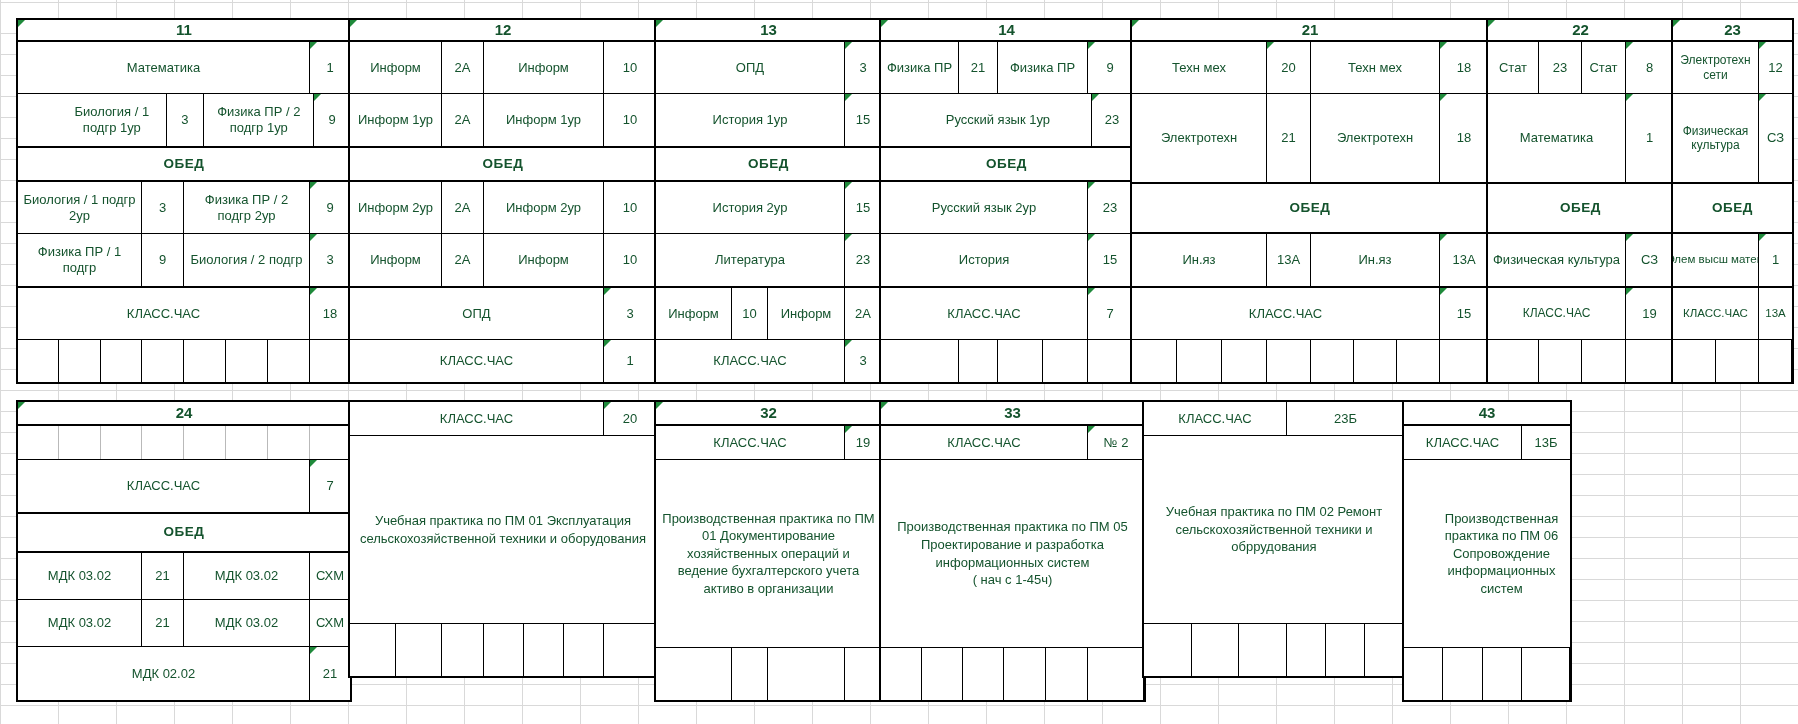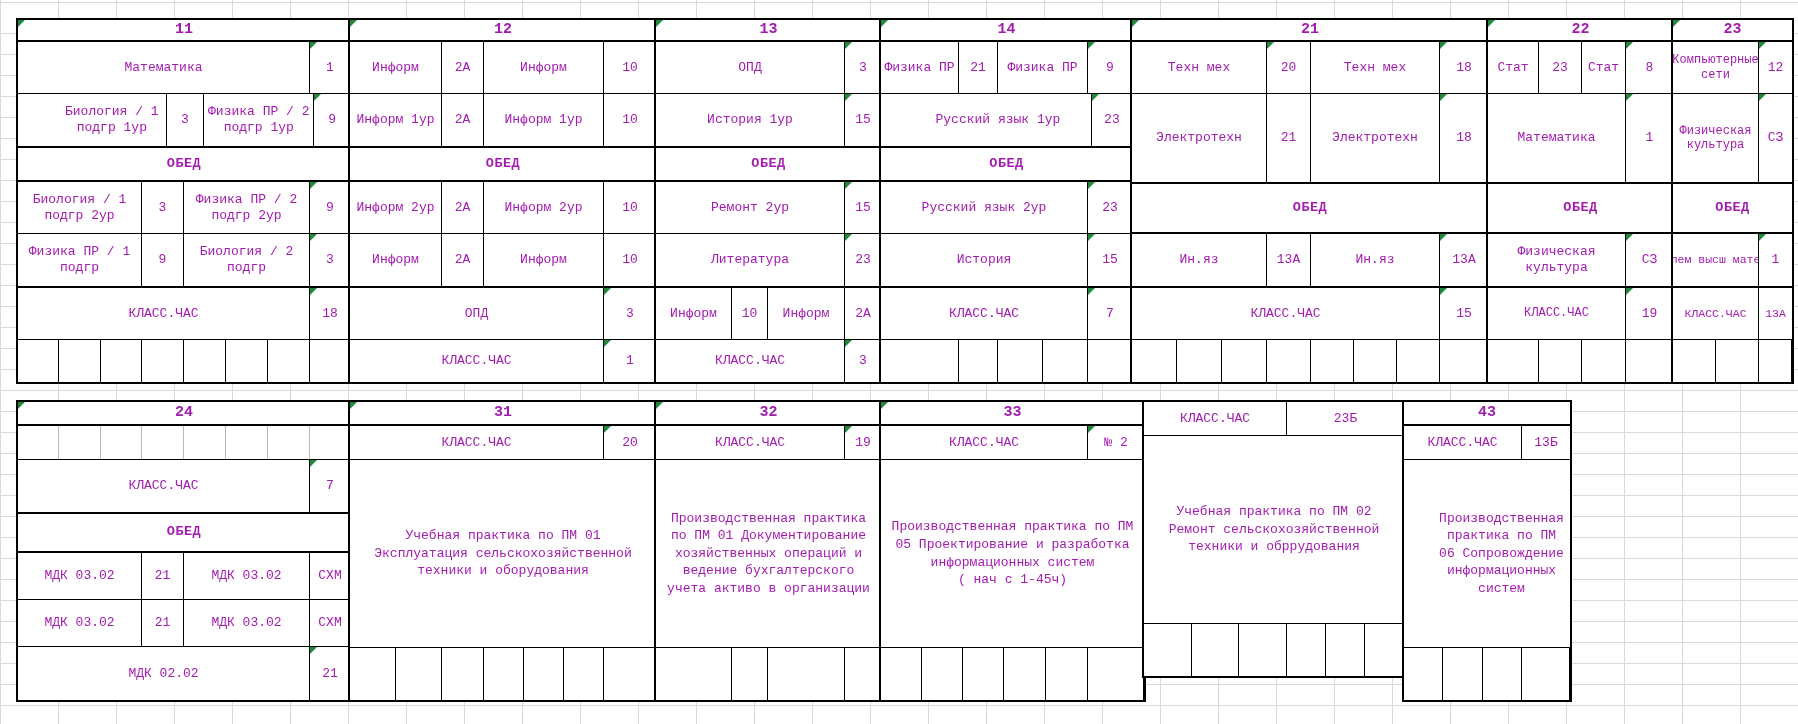--- a/index.html
+++ b/index.html
@@ -1,21 +1,21 @@
 <!DOCTYPE html>
 <html><head>
 <meta charset="utf-8">
 <style>
   html,body{margin:0;padding:0;background:#fff;}
   #canvas{
     position:relative;
     width:1798px;height:724px;
     background:#fff;
-    font-family:Liberation Mono, monospace;
-    color:#a21caf;
+    font-family:Liberation Sans, sans-serif;
+    color:#14532d;
     overflow:hidden;
     background-image:
       repeating-linear-gradient(to right, transparent 0px, transparent 57px, #d9d9d9 57px, #d9d9d9 58px),
       repeating-linear-gradient(to bottom, transparent 0px, transparent 20px, #d9d9d9 20px, #d9d9d9 21px);
     background-position:1px 13px;
   }
   .block{
     position:absolute;
     box-sizing:content-box;
     background:#fff;
@@ -157,21 +157,21 @@
         <div class="cell" style="width: 36px;">3<span class="tri"></span></div>
       </div>
       <div class="row nobb" style="height: 52px;">
         <div class="cell" style="width: 189px;">История 1ур</div>
         <div class="cell" style="width: 36px;">15<span class="tri"></span></div>
       </div>
       <div class="row lunch" style="height: 36px;">
         <div class="cell lunchc" style="width: 225px;">ОБЕД</div>
       </div>
       <div class="row" style="height: 52px;">
-        <div class="cell" style="width: 189px;">Ремонт 2ур</div>
+        <div class="cell" style="width: 189px;">История 2ур</div>
         <div class="cell" style="width: 36px;">15<span class="tri"></span></div>
       </div>
       <div class="row bb2" style="height: 54px;">
         <div class="cell" style="width: 189px;">Литература</div>
         <div class="cell" style="width: 36px;">23<span class="tri"></span></div>
       </div>
       <div class="row" style="height: 52px;">
         <div class="cell" style="width: 76px;">Информ</div>
         <div class="cell" style="width: 36px;">10</div>
         <div class="cell" style="width: 77px;">Информ</div>
@@ -289,21 +289,21 @@
         <div class="cell ghostc" style="width: 43px;"></div>
         <div class="cell ghostc" style="width: 44px;"></div>
         <div class="cell ghostc" style="width: 47px;"></div>
       </div>
     </div>
     <div class="block" style="left: 1671px; top: 18px; width: 119px;">
       <div class="row hdr" style="height: 22px;">
         <div class="cell hdrc" style="width: 119px;">23<span class="tri"></span></div>
       </div>
       <div class="row" style="height: 52px;">
-        <div class="cell small" style="width: 86px;">Компьютерные сети</div>
+        <div class="cell small" style="width: 86px;">Электротехн сети</div>
         <div class="cell" style="width: 33px;">12<span class="tri"></span></div>
       </div>
       <div class="row nobb" style="height: 88px;">
         <div class="cell small" style="width: 86px;">Физическая культура</div>
         <div class="cell" style="width: 33px;">СЗ<span class="tri"></span></div>
       </div>
       <div class="row lunch" style="height: 52px;">
         <div class="cell lunchc" style="width: 119px;">ОБЕД</div>
       </div>
       <div class="row bb2" style="height: 54px;">
@@ -352,23 +352,20 @@
         <div class="cell" style="width: 42px;">21</div>
         <div class="cell" style="width: 126px;">МДК 03.02</div>
         <div class="cell" style="width: 40px;">СХМ</div>
       </div>
       <div class="row" style="height: 53px;">
         <div class="cell" style="width: 292px;">МДК 02.02</div>
         <div class="cell" style="width: 40px;">21<span class="tri"></span></div>
       </div>
     </div>
     <div class="block" style="left: 348px; top: 400px; width: 306px;">
-      <div class="row hdr" style="height: 24px;">
-        <div class="cell hdrc" style="width: 306px;">31<span class="tri"></span></div>
-      </div>
       <div class="row" style="height: 34px;">
         <div class="cell" style="width: 254px;">КЛАСС.ЧАС</div>
         <div class="cell" style="width: 52px;">20<span class="tri"></span></div>
       </div>
       <div class="row" style="height: 188px;">
         <div class="cell bodyc" style="width: 306px;">Учебная практика по ПМ 01 Эксплуатация сельскохозяйственной техники и оборудования</div>
       </div>
       <div class="row" style="height: 52px;">
         <div class="cell ghostc" style="width: 46px;"></div>
         <div class="cell ghostc" style="width: 46px;"></div>

